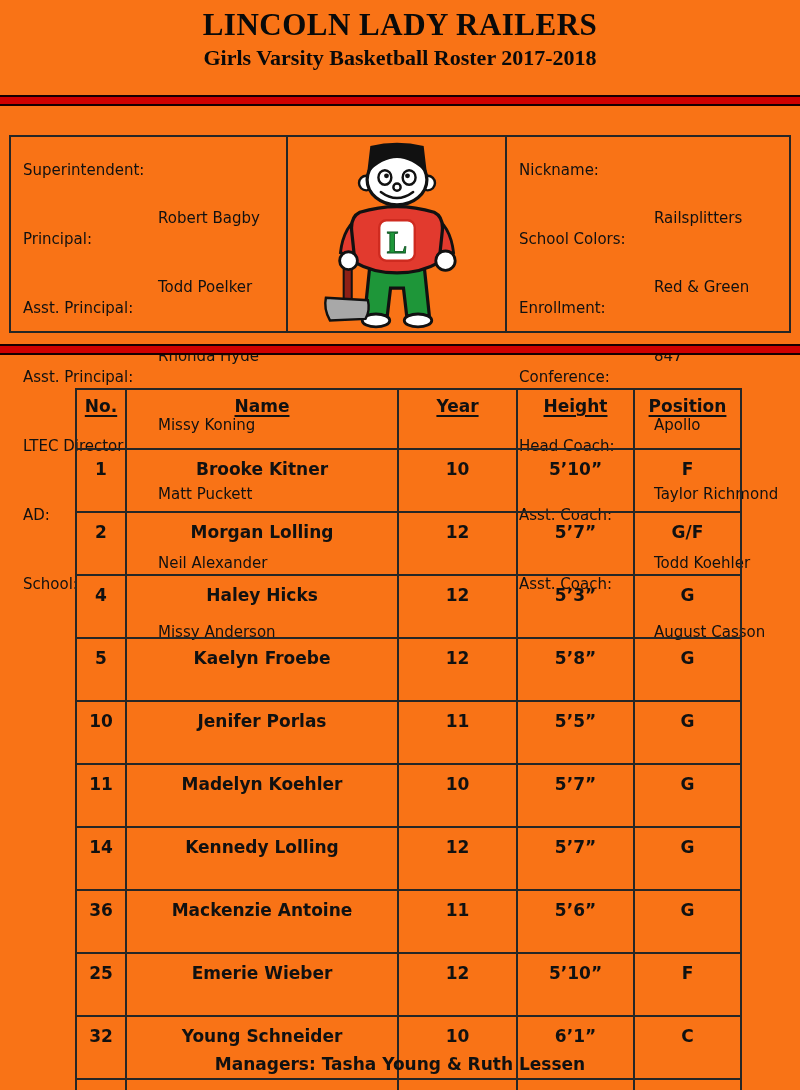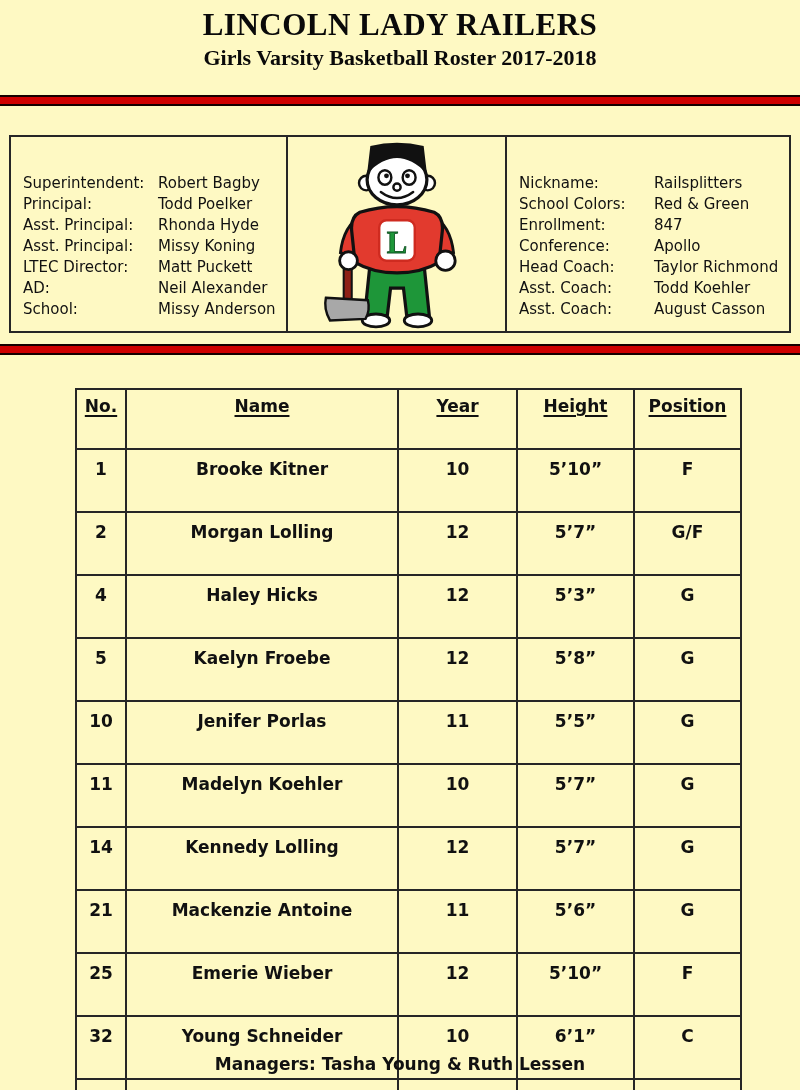--- a/index.html
+++ b/index.html
@@ -1,19 +1,19 @@
 <!DOCTYPE html>
 <html><head>
 <meta charset="utf-8">
 <style>
   html,body{margin:0;padding:0;background:#ffffff;}
   .page{
     position:relative;
     width:800px;height:1090px;
-    background:#fef9c3;
+    background:#f97316;
     font-family:"DejaVu Sans",sans-serif;
     color:#111;
     overflow:hidden;
   }
   
   .title{
     position:absolute;top:8px;left:0;width:800px;
     text-align:center;
     font-family:"Liberation Serif",serif;
     font-weight:bold;font-size:31px;line-height:34px;
@@ -38,36 +38,36 @@
   
   .info-strip{
     position:absolute;top:135px;left:9px;
     width:782px;height:198px;
     display:flex;
   }
   .info-box{
     box-sizing:border-box;
     border:2px solid #262626;
     height:198px;
-    padding-top:36px;
+    padding-top:23px;
     font-size:15px;line-height:21px;
   }
   .info-box.left{width:279px;}
   .mascot-box{
     box-sizing:border-box;
     width:217px;height:198px;
     border-top:2px solid #262626;border-bottom:2px solid #262626;
     display:flex;align-items:center;justify-content:center;
   }
   .info-box.right{width:286px;}
   .info-row{display:flex;}
   .info-row .lbl{
     flex:0 0 135px;padding-left:12px;white-space:nowrap;
   }
-  .info-row .val{white-space:nowrap;}
+  .info-row .val{white-space:nowrap;margin-top:48px;}
   
   table.roster{
     position:absolute;top:388px;left:75px;
     width:665px;
     border-collapse:collapse;table-layout:fixed;
   }
   table.roster th,table.roster td{
     border:2px solid #262626;
     text-align:center;vertical-align:top;
     font-size:17px;font-weight:bold;
@@ -269,21 +269,21 @@
     <td>G</td>
   </tr>
         <tr>
     <td>14</td>
     <td>Kennedy Lolling</td>
     <td>12</td>
     <td>5’7”</td>
     <td>G</td>
   </tr>
         <tr>
-    <td>21</td>
+    <td>36</td>
     <td>Mackenzie Antoine</td>
     <td>11</td>
     <td>5’6”</td>
     <td>G</td>
   </tr>
         <tr>
     <td>25</td>
     <td>Emerie Wieber</td>
     <td>12</td>
     <td>5’10”</td>

